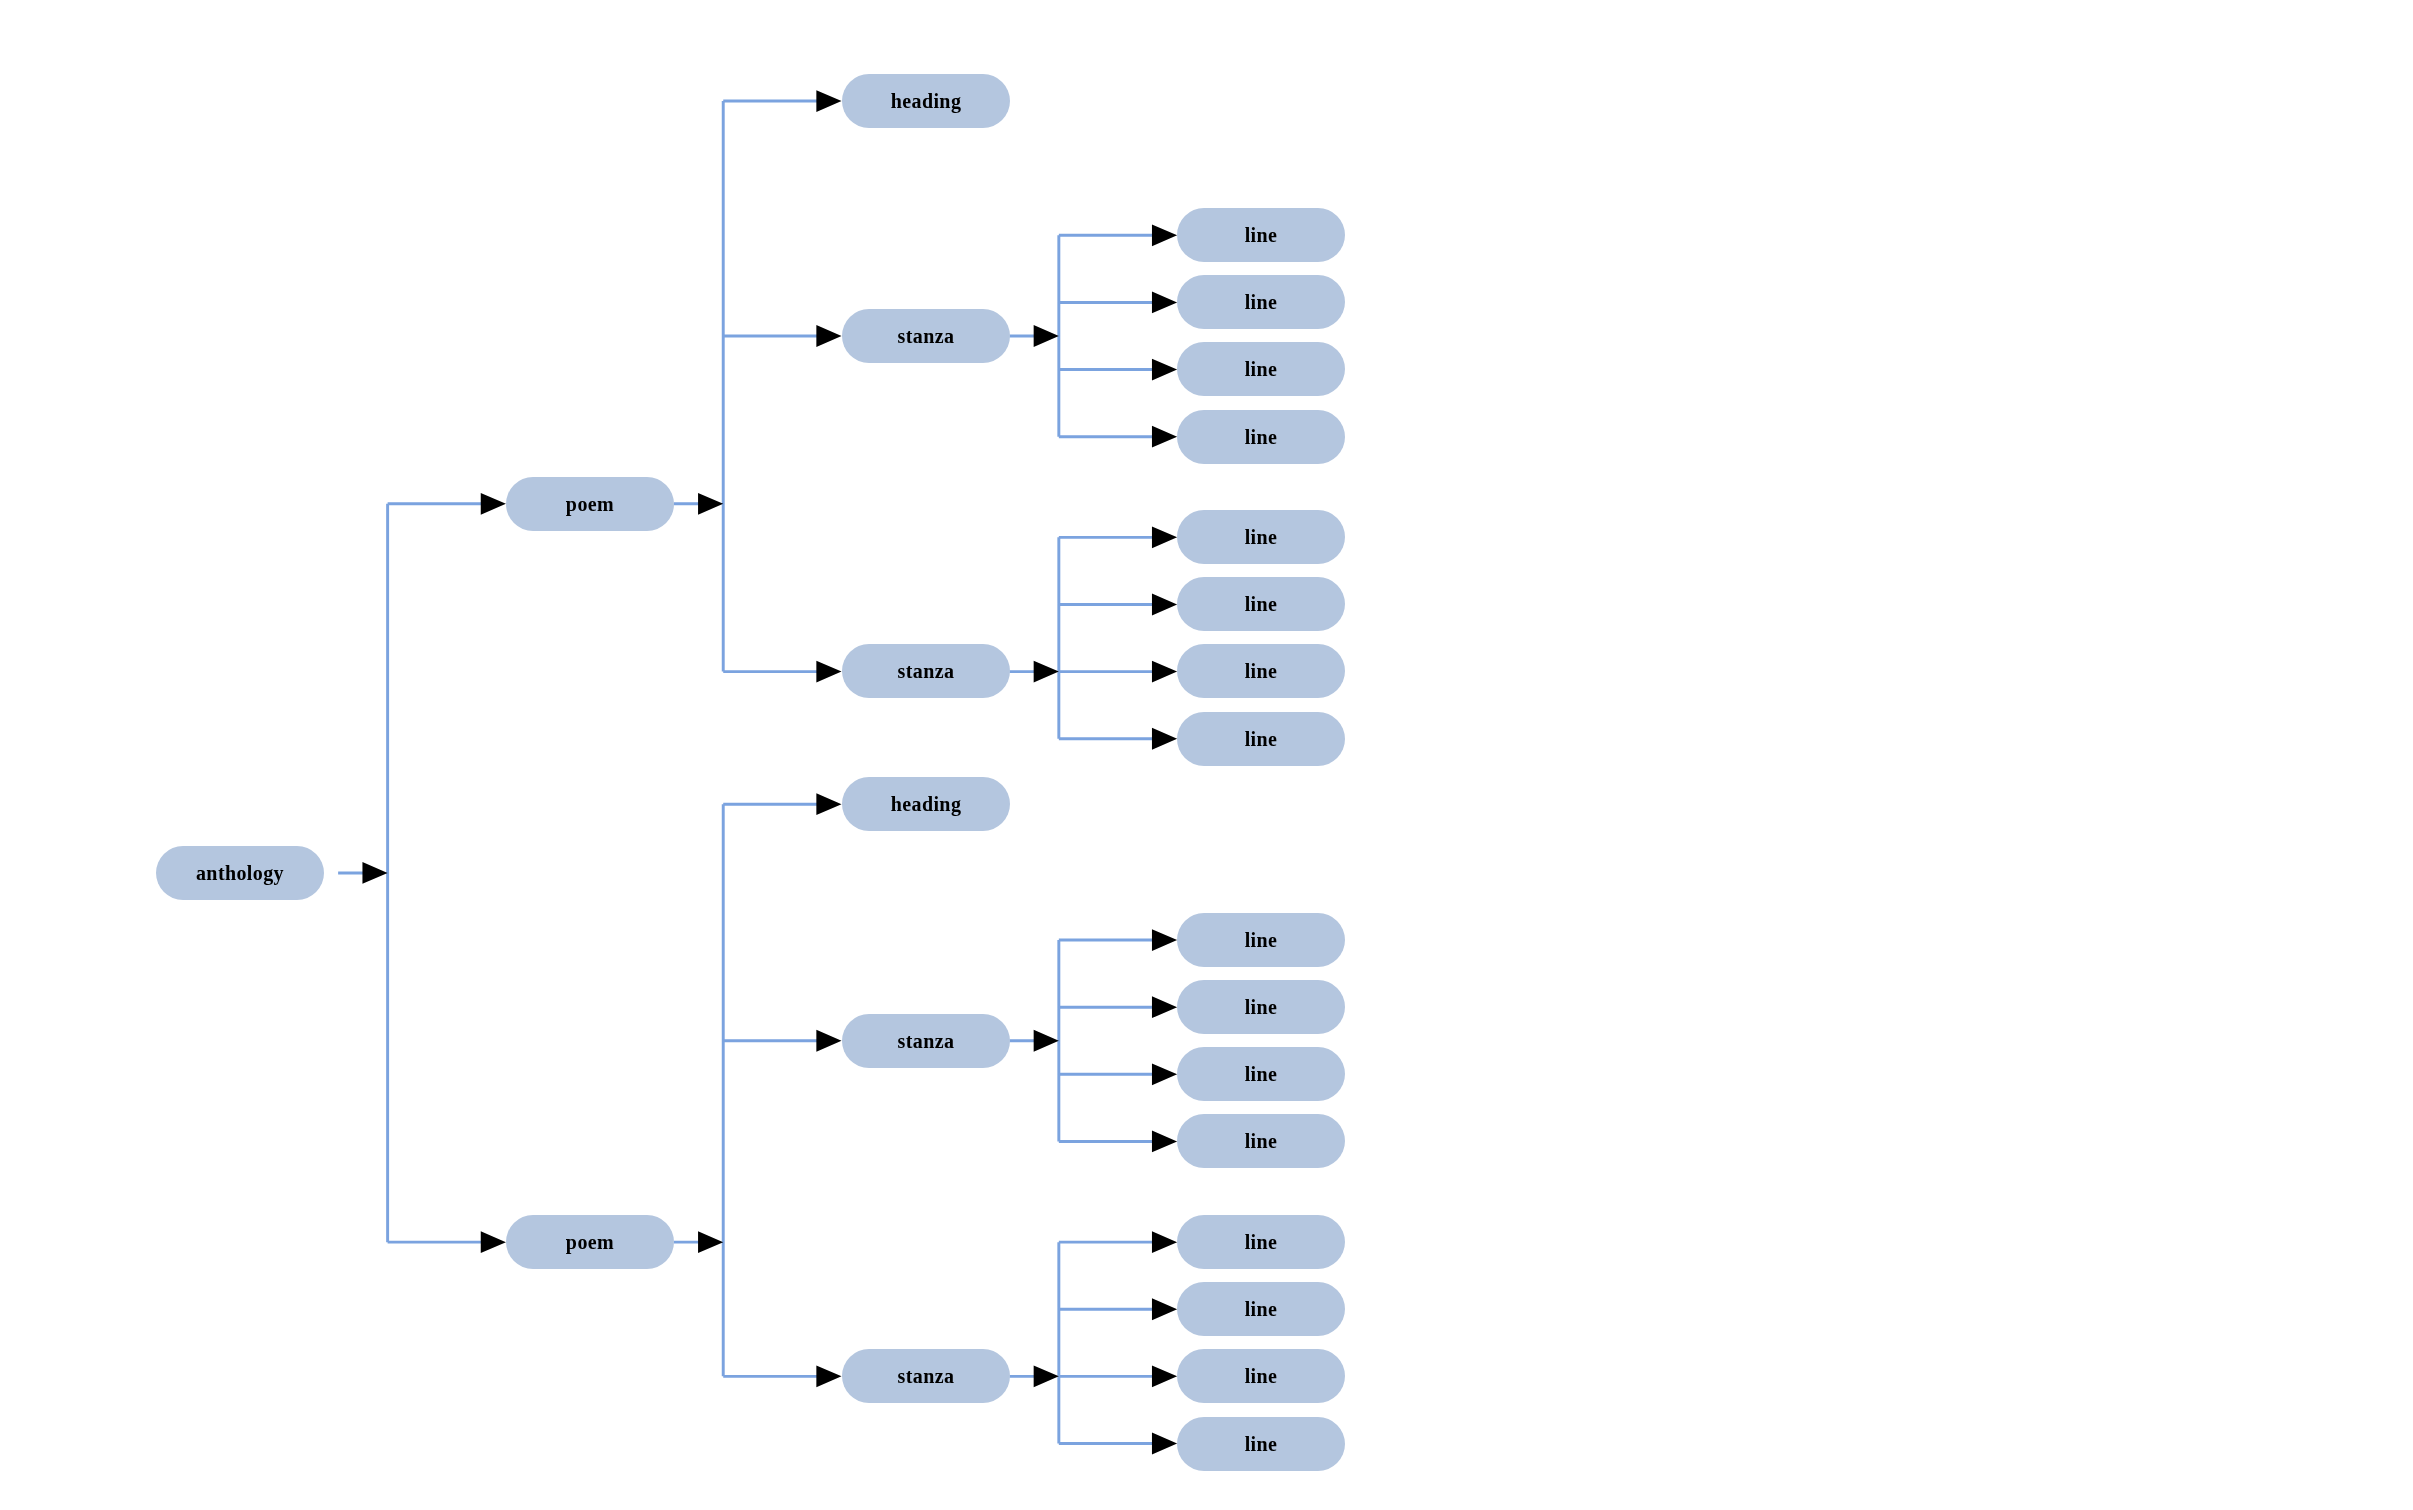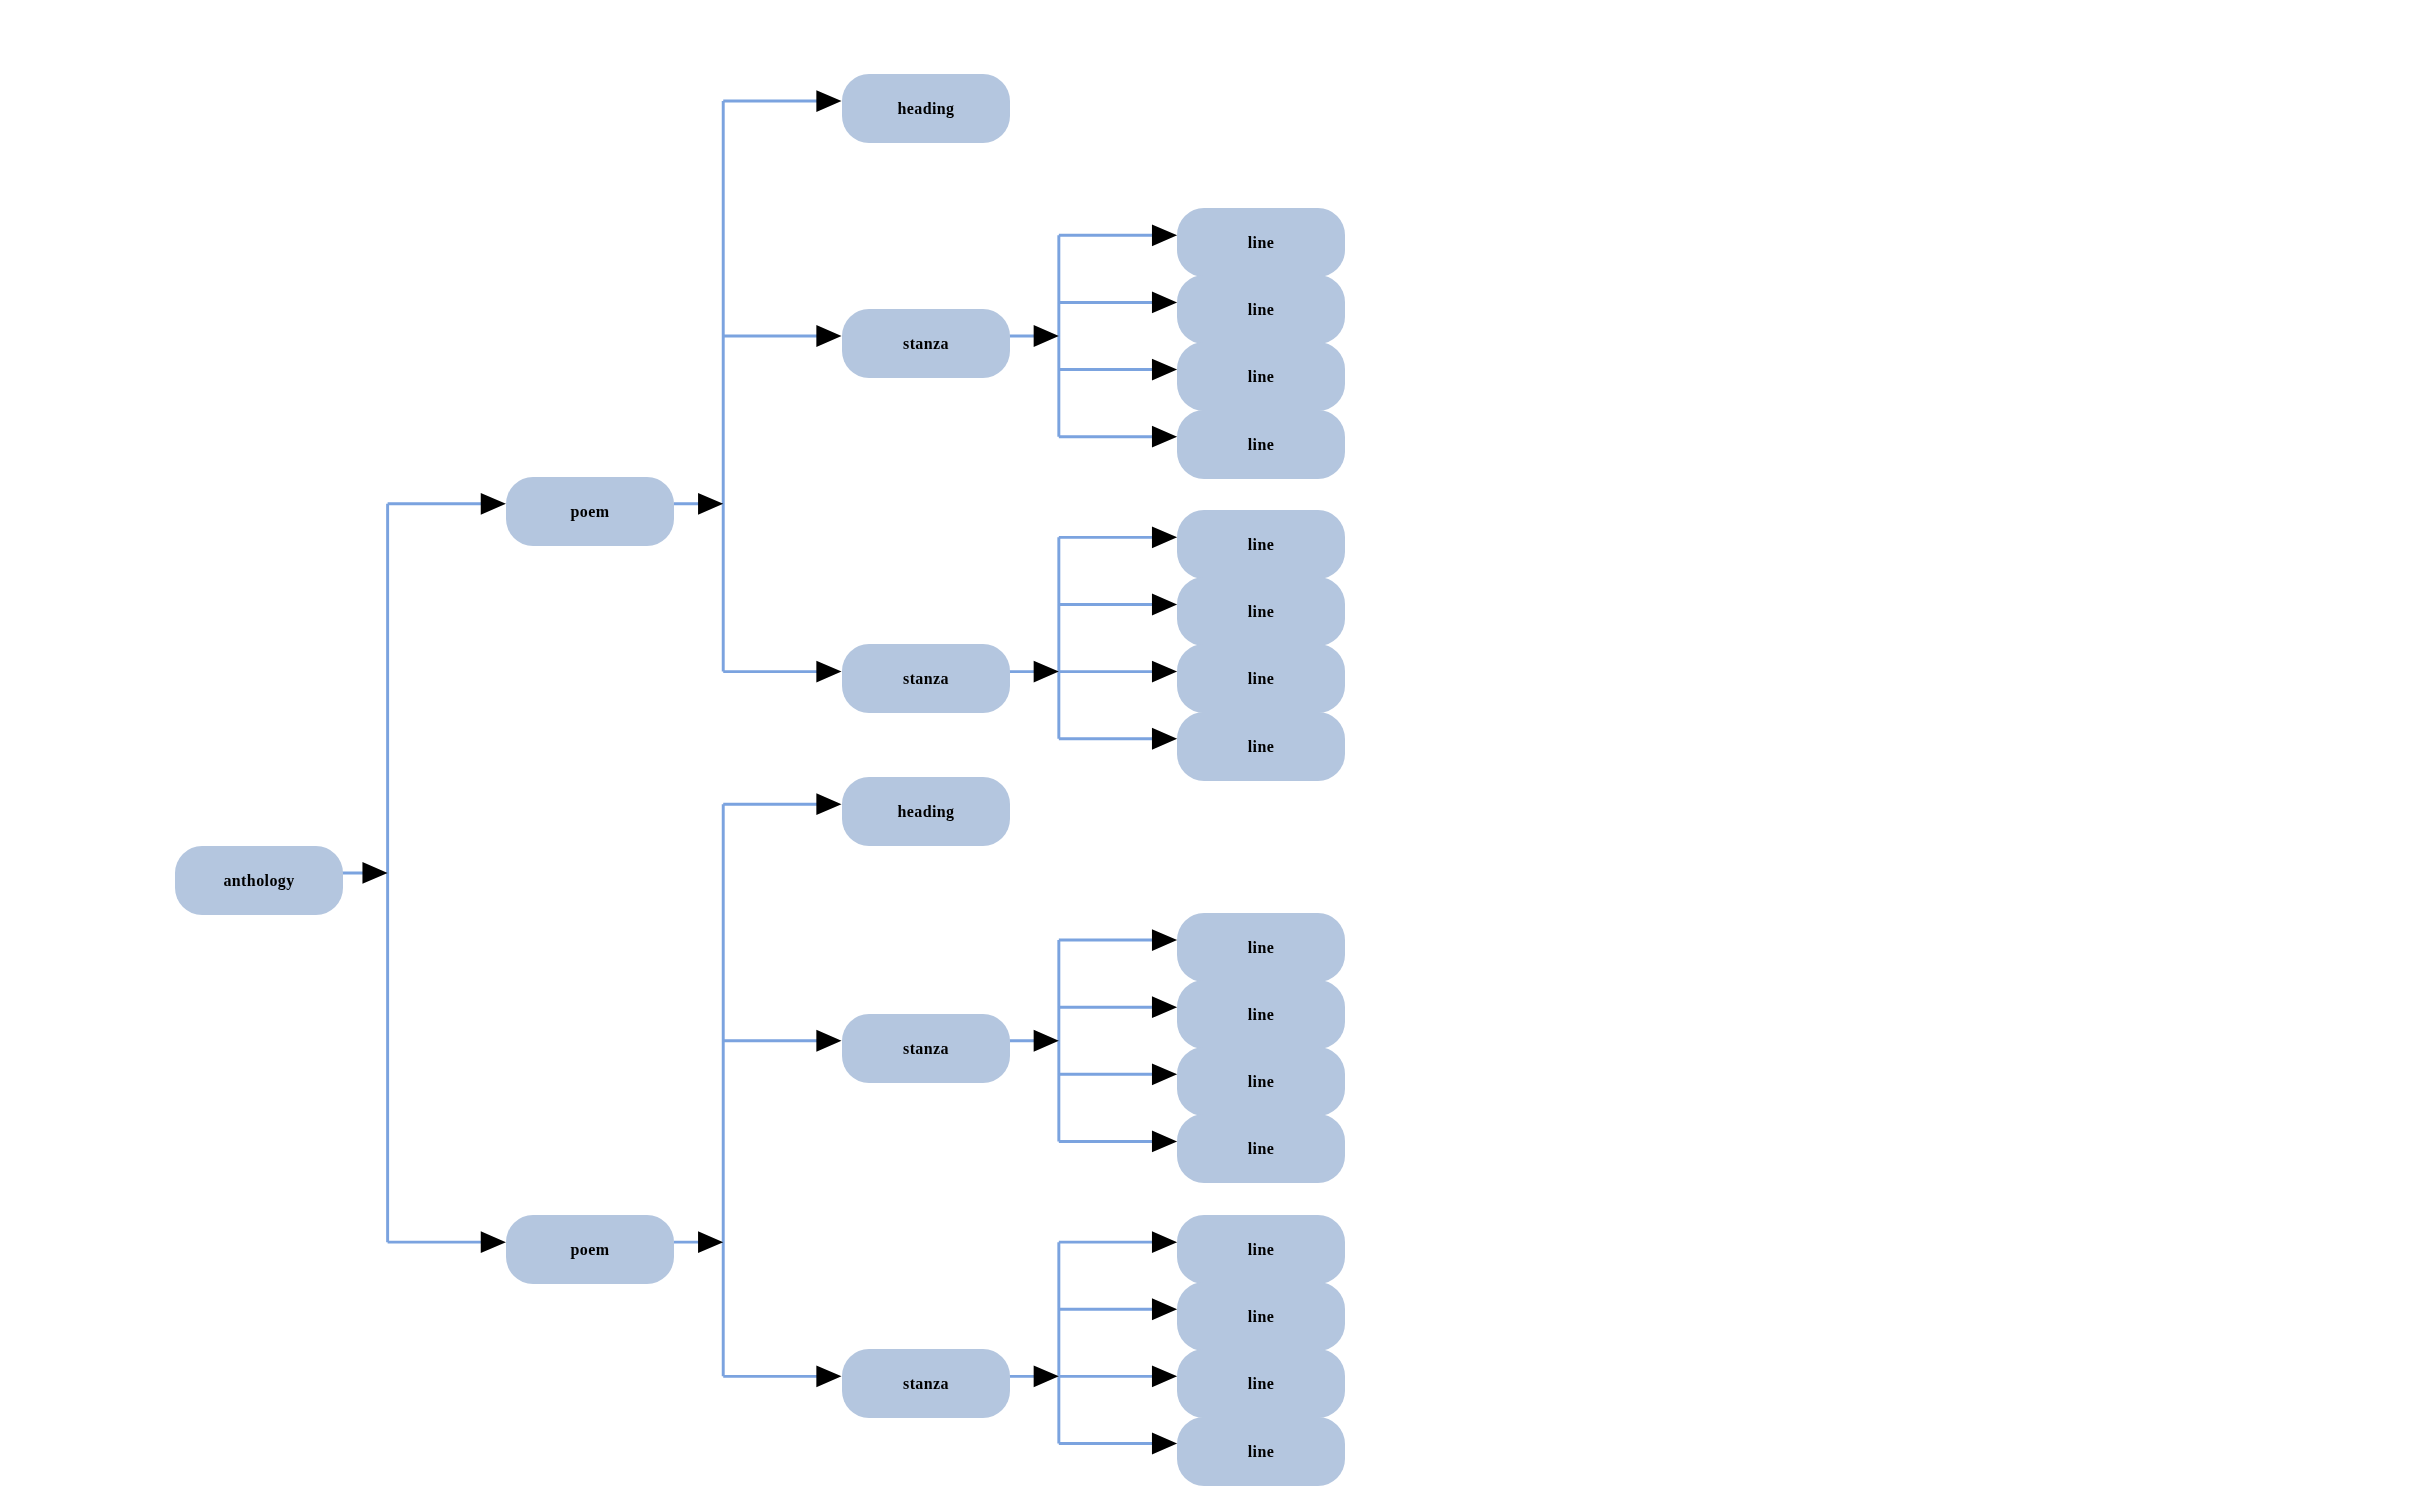--- a/index.html
+++ b/index.html
@@ -25,29 +25,29 @@
     stroke-width: 3.5;
     fill: none;
   }
   .arrows {
     fill: var(--arrow, #000000);
     stroke: none;
   }
   .node {
     position: absolute;
     width: 168px;
-    height: 69px;
+    height: 54px;
     border-radius: 27px;
     background: var(--node-fill, #B4C6DF);
     display: flex;
     align-items: center;
     justify-content: center;
     font-family: "Liberation Serif", serif;
     font-weight: bold;
-    font-size: 16px;
+    font-size: 20px;
     color: var(--text, #000000);
     letter-spacing: 0.4px;
     user-select: none;
   }
 </style>
 </head>
 <body>
 
 <div class="canvas">
 
@@ -118,21 +118,21 @@
       M1403 1120L1373 1107 1373 1133Z
       M1403 1200L1373 1187 1373 1213Z
       M1403 1280L1373 1267 1373 1293Z
       M1403 1360L1373 1347 1373 1373Z
       M1403 1480L1373 1467 1373 1493Z
       M1403 1560L1373 1547 1373 1573Z
       M1403 1640L1373 1627 1373 1653Z
       M1403 1720L1373 1707 1373 1733Z"></path>
   </svg>
 
-  <div class="node" style="left:175px; top:846px">anthology</div>
+  <div class="node" style="left:156px; top:846px">anthology</div>
 
   <div class="node" style="left:506px; top:477px">poem</div>
   <div class="node" style="left:506px; top:1215px">poem</div>
 
   <div class="node" style="left:842px; top:74px">heading</div>
   <div class="node" style="left:842px; top:309px">stanza</div>
   <div class="node" style="left:842px; top:644px">stanza</div>
 
   <div class="node" style="left:842px; top:777px">heading</div>
   <div class="node" style="left:842px; top:1014px">stanza</div>

